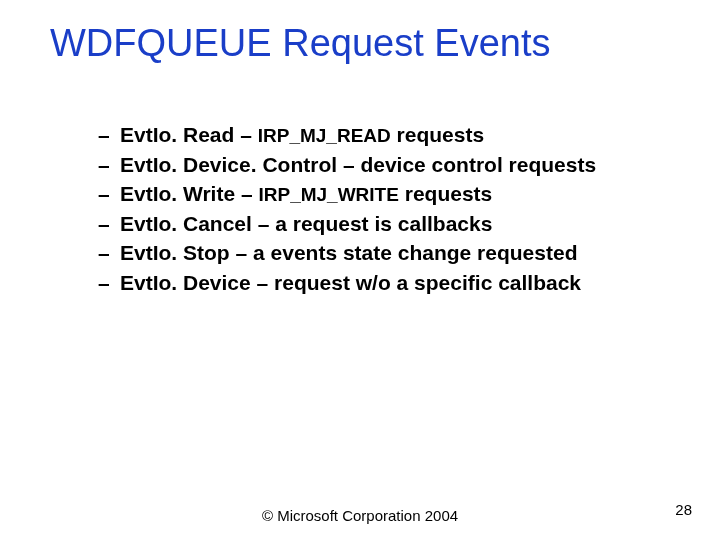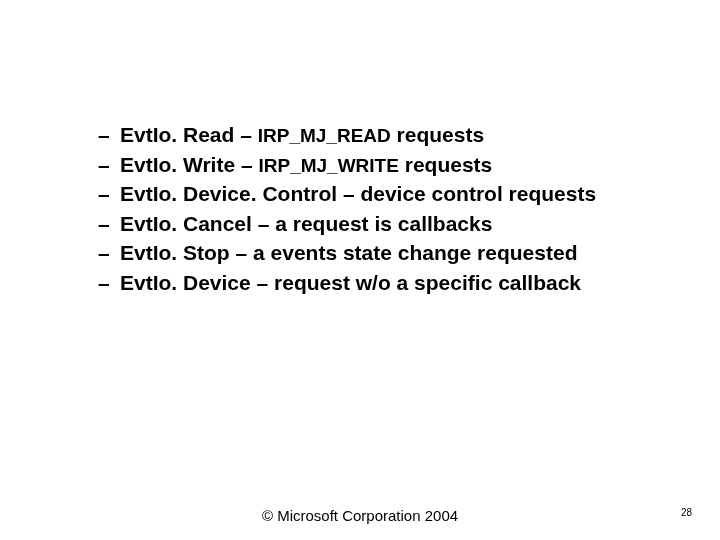--- a/index.html
+++ b/index.html
@@ -72,39 +72,40 @@
     left: 0;
     right: 0;
     bottom: 16px;
     text-align: center;
     font-size: 15px;
   }
   .footer-right {
     position: absolute;
     right: 28px;
     bottom: 22px;
-    font-size: 10px;
+    font-size: 15px;
   }
 </style>
 </head>
 <body>
 
 <div class="slide">
 
+  <div class="title">WDFQUEUE Request Events</div>
 
   <div class="body">
     <ul class="bullets">
       <li>
         <span class="dash">–  </span><span>EvtIo. Read – </span><span class="code">IRP_MJ_READ</span><span> requests</span>
       </li>
       <li>
-        <span class="dash">–  </span><span>EvtIo. Write – </span><span class="code">IRP_MJ_WRITE</span><span> requests</span>
+        <span class="dash">–  </span><span>EvtIo. Device. Control – device control requests</span><span class="code"></span><span></span>
       </li>
       <li>
-        <span class="dash">–  </span><span>EvtIo. Device. Control – device control requests</span><span class="code"></span><span></span>
+        <span class="dash">–  </span><span>EvtIo. Write – </span><span class="code">IRP_MJ_WRITE</span><span> requests</span>
       </li>
       <li>
         <span class="dash">–  </span><span>EvtIo. Cancel – a request is callbacks</span><span class="code"></span><span></span>
       </li>
       <li>
         <span class="dash">–  </span><span>EvtIo. Stop – a events state change requested</span><span class="code"></span><span></span>
       </li>
       <li>
         <span class="dash">–  </span><span>EvtIo. Device – request w/o a specific callback</span><span class="code"></span><span></span>
       </li>

